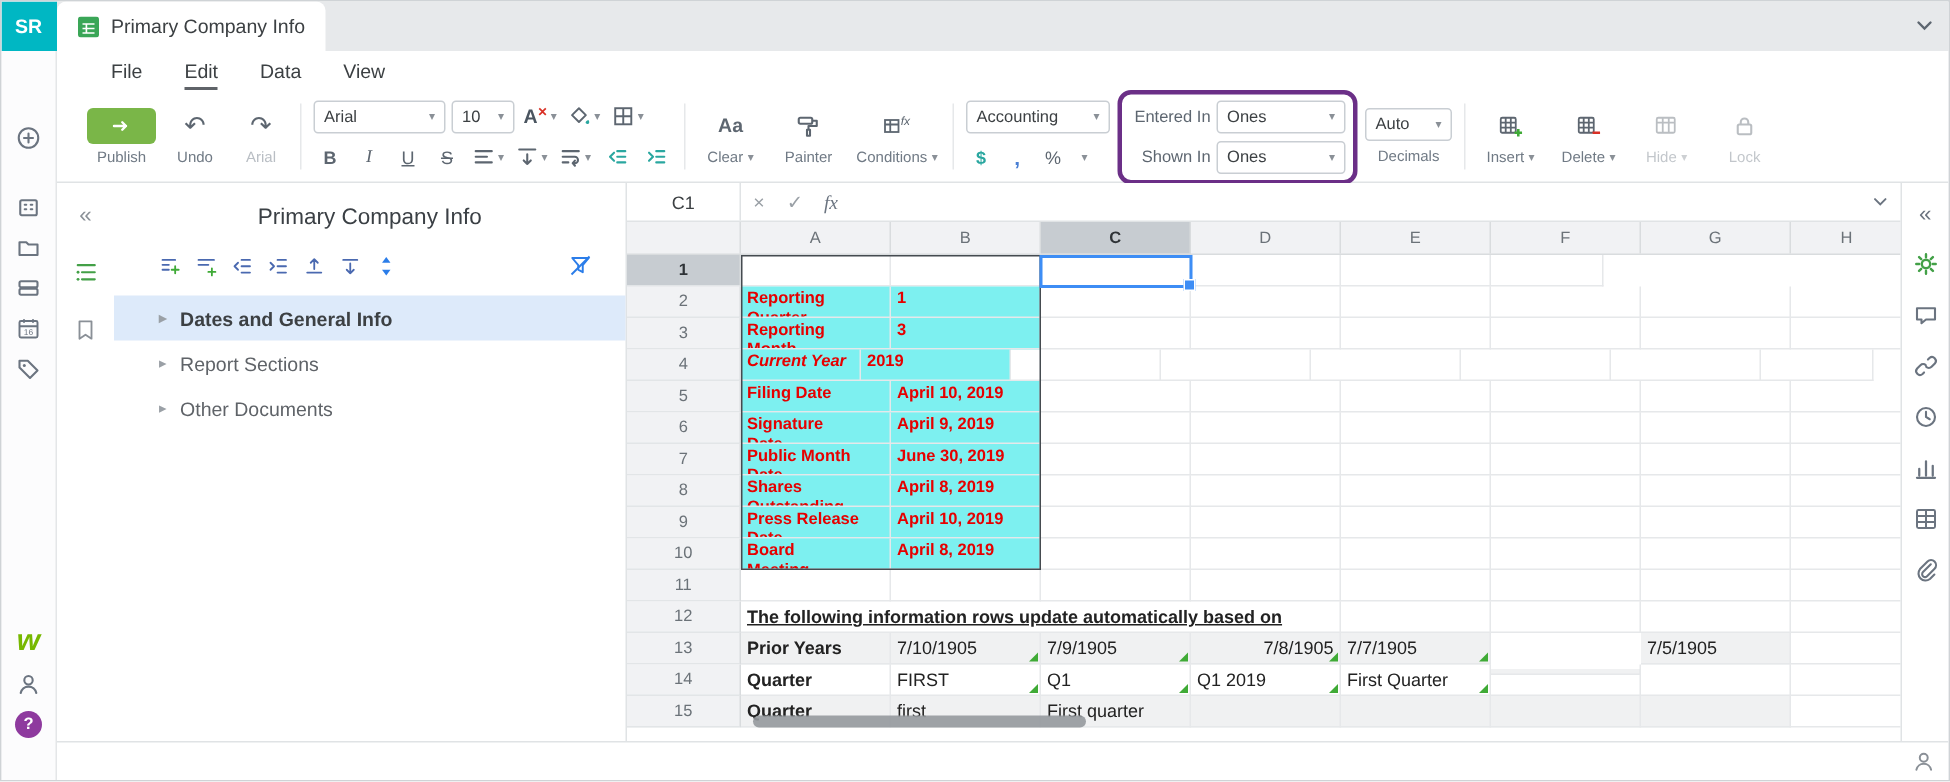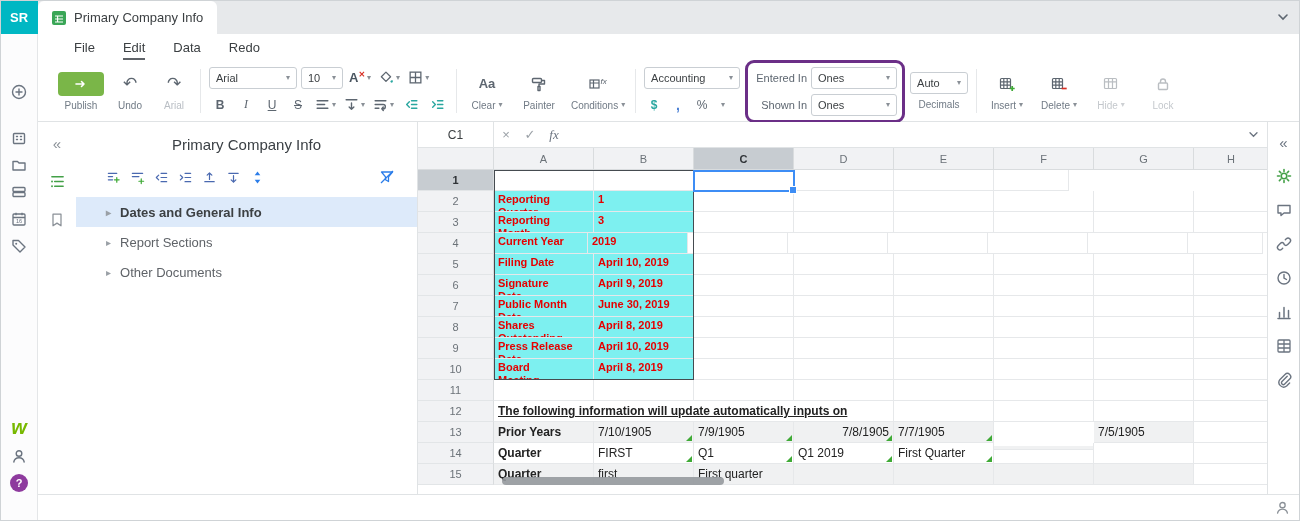--- a/index.html
+++ b/index.html
@@ -200,21 +200,21 @@
         <svg width="12" height="8" viewBox="0 0 12 8" fill="none" stroke="currentColor" stroke-width="1.6" stroke-linecap="round">
           <path d="M2 2l4 4 4-4"></path>
         </svg>
       </span>
   </div>
 
   <div class="menubar">
       <span class="menu-item">File</span>
       <span class="menu-item active">Edit</span>
       <span class="menu-item">Data</span>
-      <span class="menu-item">Redo</span>
+      <span class="menu-item">View</span>
     </div>
 
   <div class="toolbar">
     <div class="stacked">
       <span class="pub-ic">
           <svg width="16" height="14" viewBox="0 0 16 14" fill="none" stroke="#fff" stroke-width="1.6" stroke-linecap="round" stroke-linejoin="round">
             <path d="M3 7h8M8.5 4.5L11 7l-2.5 2.5"></path>
           </svg>
         </span>
       <span class="lbl-line">
@@ -590,21 +590,21 @@
           </div>
           <div class="cell" style="width: 100px;"></div>
           <div class="cell" style="width: 100px;"></div>
           <div class="cell" style="width: 100px;"></div>
           <div class="cell" style="width: 100px;"></div>
           <div class="cell" style="width: 100px;"></div>
           <div class="cell" style="width: 75px;"></div>
         </div>
         <div class="grow">
           <div class="row-h">4</div>
-          <div class="cell cyan red" style="width: 94px;">
+          <div class="cell cyan red" style="width: 80px; font-style: italic;">
             <span class="t1">Current Year</span>
           </div>
           <div class="cell cyan red" style="width: 100px;">
             <span class="t1">2019</span>
           </div>
           <div class="cell" style="width: 100px;"></div>
           <div class="cell" style="width: 100px;"></div>
           <div class="cell" style="width: 100px;"></div>
           <div class="cell" style="width: 100px;"></div>
           <div class="cell" style="width: 100px;"></div>
@@ -712,21 +712,21 @@
           <div class="cell" style="width: 100px;"></div>
           <div class="cell" style="width: 100px;"></div>
           <div class="cell" style="width: 100px;"></div>
           <div class="cell" style="width: 100px;"></div>
           <div class="cell" style="width: 100px;"></div>
           <div class="cell" style="width: 75px;"></div>
         </div>
         <div class="grow">
           <div class="row-h">12</div>
           <div class="cell bold underline spill" style="width: 400px;">
-            <span class="t1">The following information will update automatically inputs on</span>
+            <span class="t1">The following information rows update automatically based on</span>
           </div>
           <div class="cell" style="width: 100px;"></div>
           <div class="cell" style="width: 100px;"></div>
           <div class="cell" style="width: 100px;"></div>
           <div class="cell" style="width: 75px;"></div>
         </div>
         <div class="grow">
           <div class="row-h">13</div>
           <div class="cell bold band" style="width: 100px;">
             <span class="t1">Prior Years</span>

